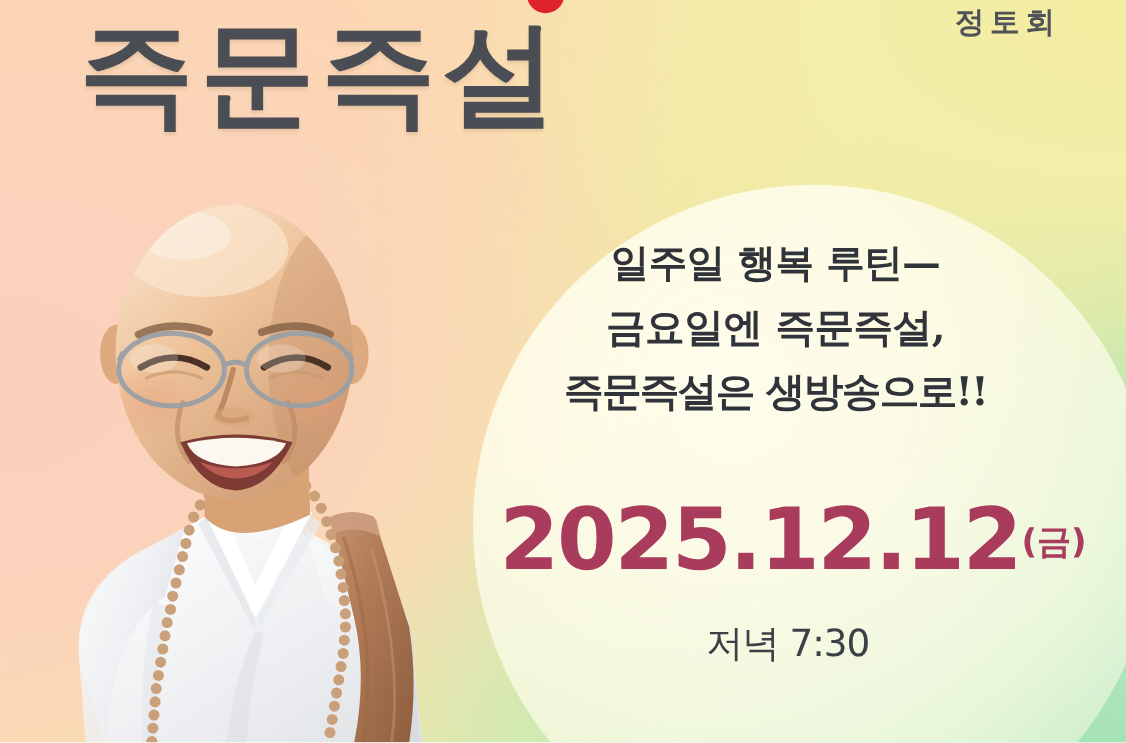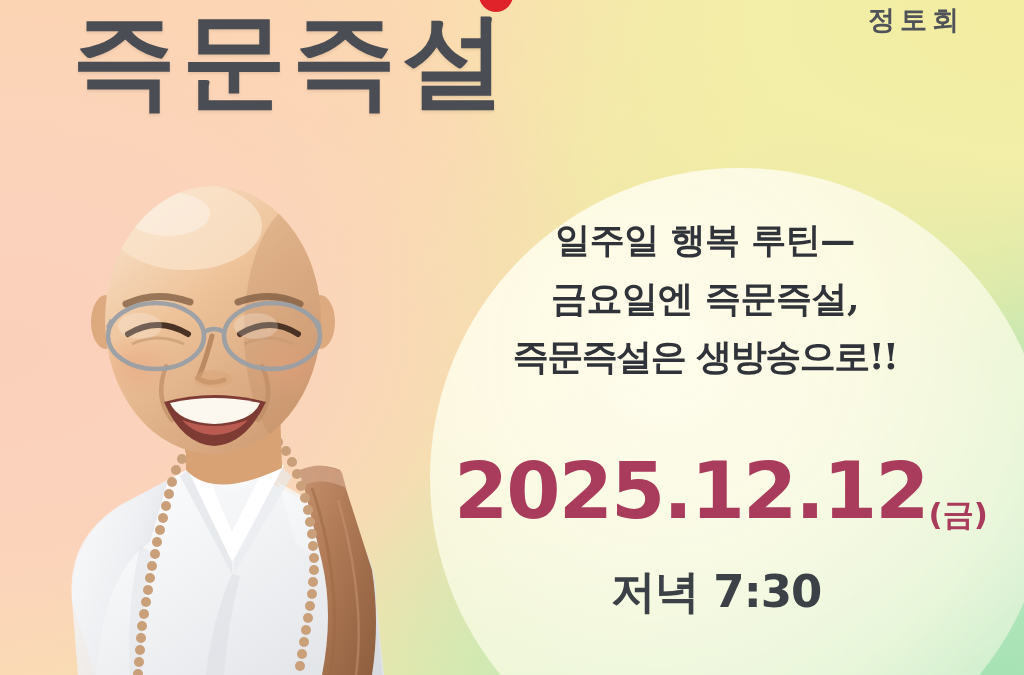--- a/index.html
+++ b/index.html
@@ -44,21 +44,21 @@
     left:479px; top:-22px;
     width:34px; height:34px;
     border-radius:50%;
     background:#e0222a;
   }
 
   
   #headline {
     position:absolute;
     left:72px; top:14px;
-    font-family:Liberation Mono, monospace;
+    font-family:Liberation Sans, sans-serif;
     font-size:104px;
     font-weight:700;
     letter-spacing:6px;
     color:#4a4e54;
     line-height:1.05;
     white-space:nowrap;
     text-shadow:0 2px 3px rgba(120,90,60,0.14);
   }
 
   
@@ -89,21 +89,21 @@
   #tagline .tl-line { display:block; white-space:nowrap; }
   #tagline .tl-line:nth-child(2) { font-size:36px; }
   #tagline .tl-line:nth-child(3) { font-size:36px; letter-spacing:-1.5px; }
 
   
   #date-row {
     position:absolute;
     left:436px; top:452px;
     width:570px;
     display:flex;
-    align-items:flex-end;
+    align-items:center;
     justify-content:center;
     color:#a93b5c;
   }
   #date-main {
     font-family:"DejaVu Sans", sans-serif;
     font-size:78px;
     font-weight:700;
     letter-spacing:-2px;
     line-height:1;
     white-space:nowrap;
@@ -118,22 +118,22 @@
     white-space:nowrap;
   }
 
   
   #time-line {
     position:absolute;
     left:436px; top:562px;
     width:560px;
     text-align:center;
     font-family:"DejaVu Sans", sans-serif;
-    font-size:45px;
-    font-weight:700;
+    font-size:34px;
+    font-weight:400;
     letter-spacing:-1px;
     color:#3c4047;
     white-space:nowrap;
   }
 
   
   #speaker {
     position:absolute;
     left:0px; top:170px;
     width:470px; height:505px;

